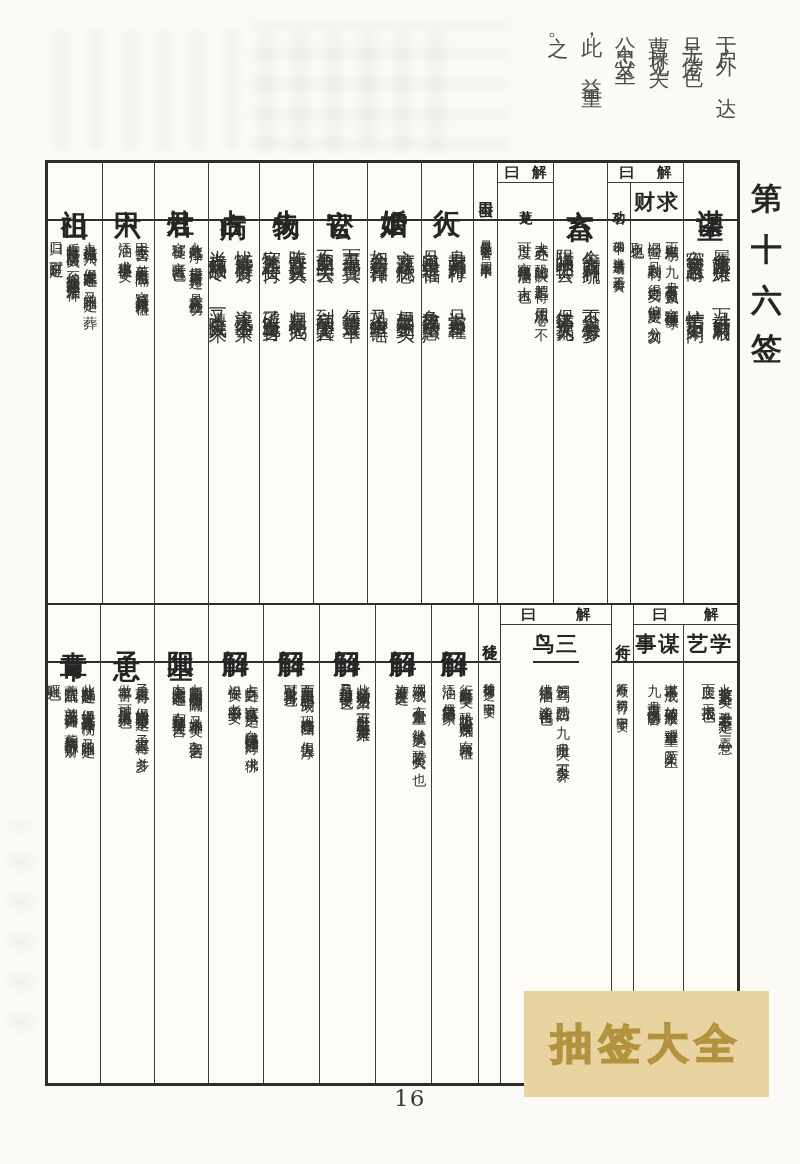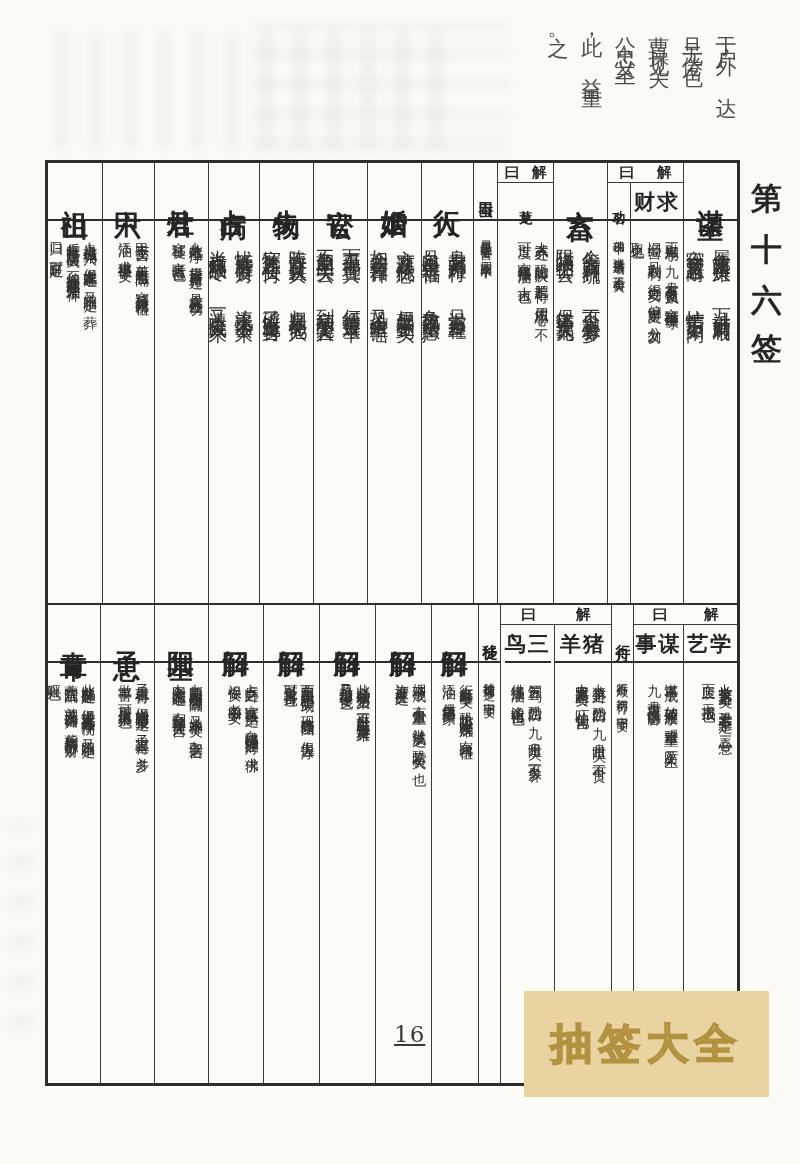--- a/index.html
+++ b/index.html
@@ -67,22 +67,22 @@
 
   .watermark {
     position:absolute; left:524px; top:991px; width:245px; height:106px;
     display:grid; place-items:center; z-index:5;
   }
   .watermark span {
     font-size:42px; font-weight:bold; letter-spacing:6px;
     -webkit-text-stroke:1.6px #b2913f;
   }
   .page-number {
-    position:absolute; left:394px; top:1021px;
-    font-size:23px; color:#3a3937; letter-spacing:1px;text-decoration:underline;
+    position:absolute; left:394px; top:1085px;
+    font-size:23px; color:#3a3937; letter-spacing:1px;
   }
 </style>
 </head>
 <body>
 
 <div class="page">
   <div class="smudge sm1"></div>
   <div class="smudge sm2"></div>
   <div class="smudge sm3"></div>
 
@@ -287,27 +287,20 @@
               <div class="bd mini">行舟不顺　切不可行　守旧平安</div>
             </div>
           </div>
         </div>
         <div class="group spanned" style="flex: 112 1 0px;">
           <div class="strip">
             <div class="sc">解</div>
             <div class="sc">曰</div>
           </div>
           <div class="cols">
-            <div class="col" style="flex: 57 1 0px;">
-              <div class="hd h">
-                <span>羊猪</span>
-              </div>
-              <div class="bd prose">卜猪羊之卦　恐防四　九　十月阻失　不可贪
-中大只要及时卖　吓伯公化吉</div>
-            </div>
             <div class="col" style="flex: 55 1 0px; align-items: center;">
               <div class="hd h">
                 <span>鸟三</span>
               </div>
               <div class="bd prose">饲养三鸟　恐防四　九　十月阻失　不可多养
 佛祖添油　逢凶化吉也</div>
             </div>
           </div>
         </div>
         <div class="group" style="flex: 22 1 0px;">

